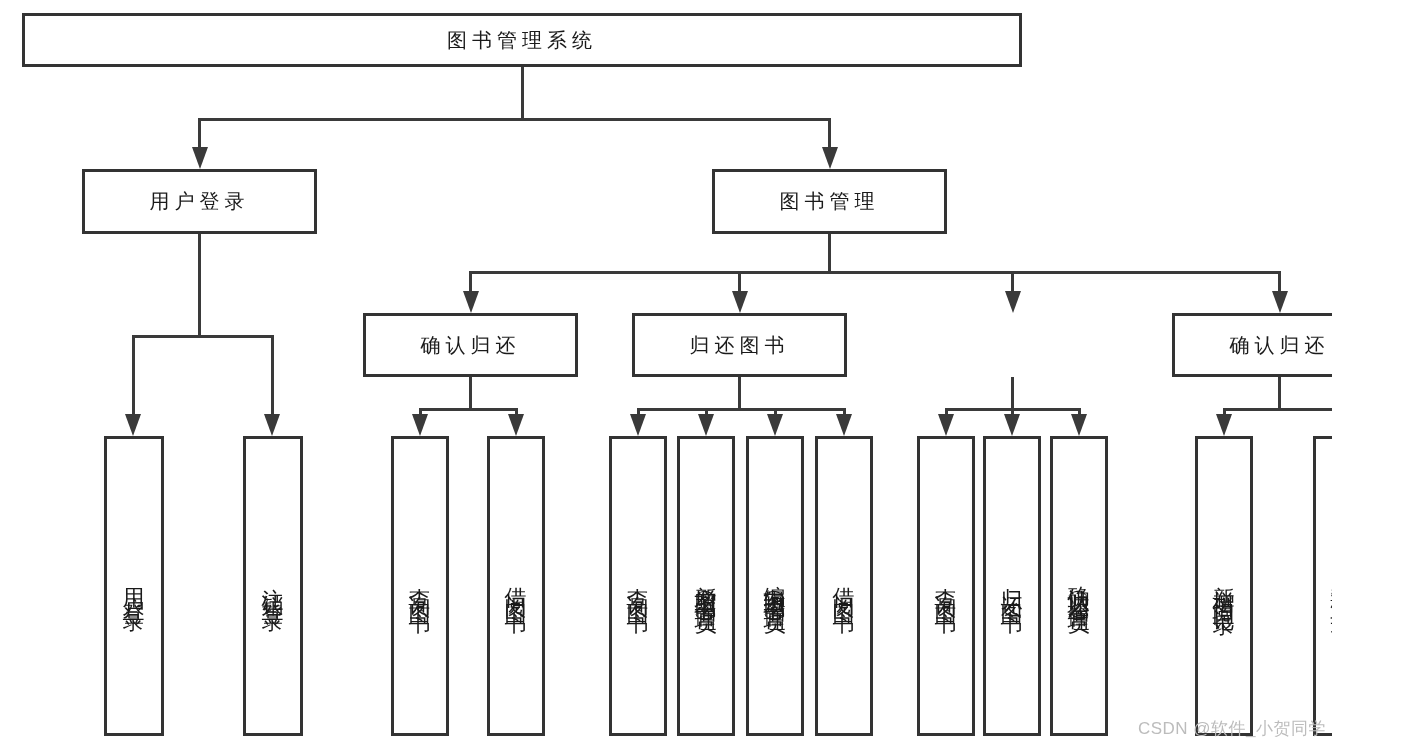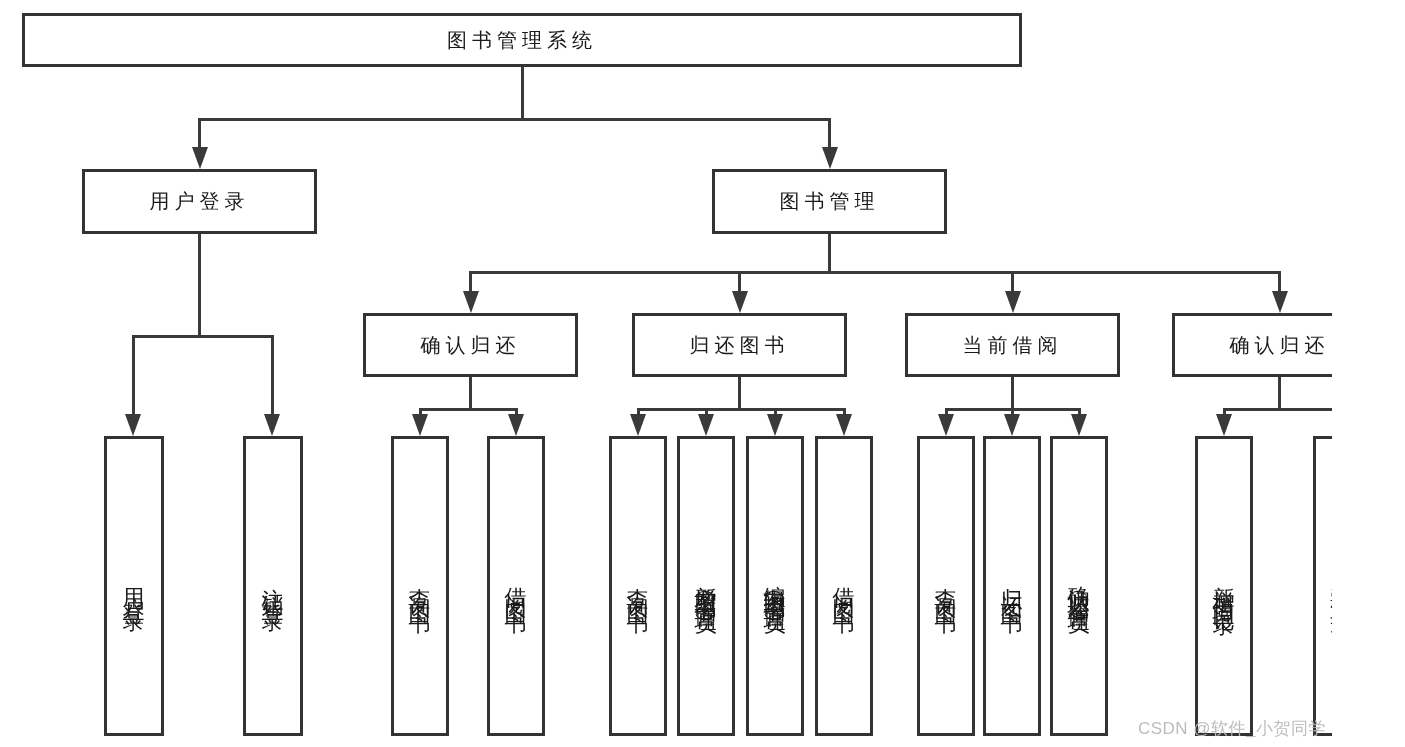--- a/index.html
+++ b/index.html
@@ -58,23 +58,20 @@
   <div class="stem" style="left:1011px;top:272px;height:22px;"></div>
   <div class="ah" style="left:1004.5px;top:291px;"></div>
   <div class="stem" style="left:1278px;top:272px;height:22px;"></div>
   <div class="ah" style="left:1271.5px;top:291px;"></div>
 
   <div class="hbox" style="left:363px;top:313px;width:215px;height:64px;">
     <span class="lbl">确认归还</span>
   </div>
   <div class="hbox" style="left:632px;top:313px;width:215px;height:64px;">
     <span class="lbl">归还图书</span>
-  </div>
-  <div class="hbox" style="left:905px;top:313px;width:215px;height:64px;">
-    <span class="lbl">当前借阅</span>
   </div>
   <div class="hbox" style="left:1172px;top:313px;width:215px;height:64px;">
     <span class="lbl">确认归还</span>
   </div>
 
   <div class="line" style="left:469px;top:377px;width:3px;height:33px;"></div>
   <div class="line" style="left:418.5px;top:407.5px;width:99px;height:3px;"></div>
   <div class="stem" style="left:418.5px;top:407.5px;height:10px;"></div>
   <div class="ah" style="left:412px;top:414px;"></div>
   <div class="stem" style="left:514.5px;top:407.5px;height:10px;"></div>

